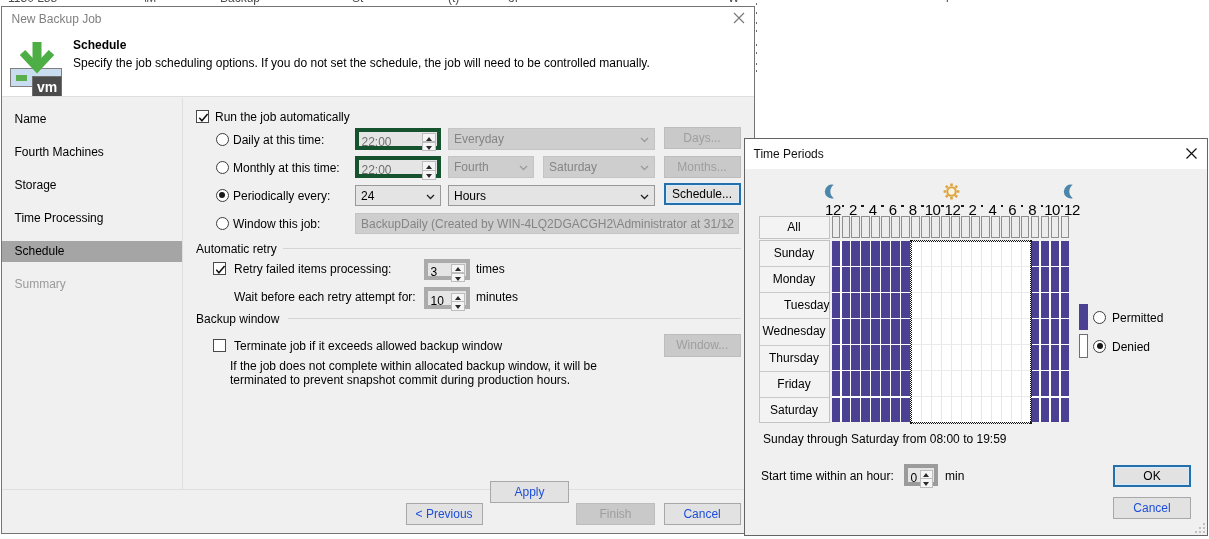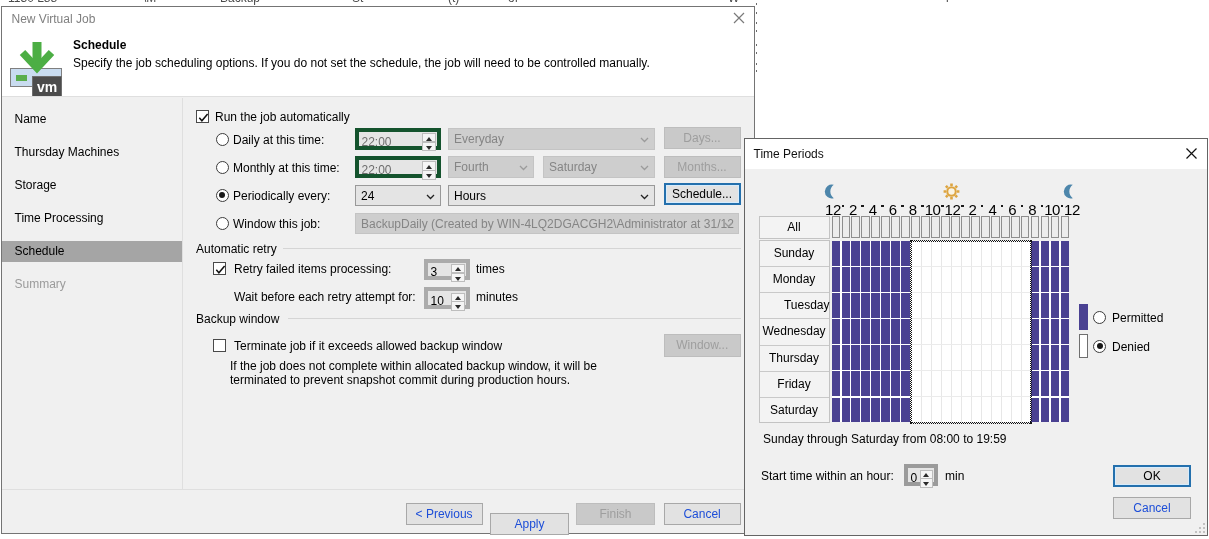--- a/index.html
+++ b/index.html
@@ -49,39 +49,39 @@
 <div class="abs" style="left:755.5px;top:12px;width:1.6px;height:1.6px;background:#6a6a6a"></div>
 <div class="abs" style="left:755.5px;top:22px;width:1.6px;height:1.6px;background:#6a6a6a"></div>
 <div class="abs" style="left:755.5px;top:30px;width:1.6px;height:1.6px;background:#6a6a6a"></div>
 <div class="abs" style="left:755.5px;top:44px;width:1.6px;height:1.6px;background:#6a6a6a"></div>
 <div class="abs" style="left:755.5px;top:52px;width:1.6px;height:1.6px;background:#6a6a6a"></div>
 <div class="abs" style="left:755.5px;top:63px;width:1.6px;height:1.6px;background:#6a6a6a"></div>
 <div class="abs" style="left:755.5px;top:70px;width:1.6px;height:1.6px;background:#6a6a6a"></div>
 
 <div class="abs" style="left:1px;top:6px;width:754px;height:528px;background:#f0f0f0;border:1px solid #747474">
 <div class="abs" style="left:0;top:0;width:752px;height:89.5px;background:#fff;border-bottom:1px solid #dfdfdf"></div>
-<div class="t" style="left:9.5px;top:4.5px;color:#7f7f7f">New Virtual Job</div>
+<div class="t" style="left:9.5px;top:4.5px;color:#7f7f7f">New Backup Job</div>
 <svg class="abs" style="left:730px;top:4px" width="14" height="14" viewBox="0 0 14 14">
  <path d="M2 2 L12 12 M12 2 L2 12" stroke="#7a7a7a" stroke-width="1.2" fill="none"></path>
     </svg>
 
 <svg class="abs" style="left:6px;top:27px" width="58" height="62" viewBox="0 0 58 62">
   <rect x="2.5" y="34.5" width="51" height="18" fill="#c9dcf0" stroke="#7f7f7f"></rect>
   <rect x="8" y="41" width="11" height="6" fill="#5aae4d"></rect>
   <rect x="24.5" y="8" width="9" height="21" fill="#4cae44"></rect>
   <path d="M14.5 18.5 L29 34 L43.5 18.5" stroke="#4cae44" stroke-width="7.5" fill="none"></path>
   <rect x="24.5" y="42.5" width="29" height="20" fill="#4c4c4c" stroke="#6e6e6e"></rect>
   <text x="39" y="58" font-size="14" font-weight="bold" fill="#fff" text-anchor="middle" font-family="Liberation Sans">vm</text>
 </svg>
 <div class="t" style="left:71px;top:31px;font-weight:bold">Schedule</div>
 <div class="t" style="left:71px;top:49px">Specify the job scheduling options. If you do not set the schedule, the job will need to be controlled manually.</div>
 
 <div class="abs" style="left:180px;top:90.5px;width:1px;height:391px;background:#dfdfdf"></div>
 <div class="t" style="left:12.5px;top:105px">Name</div>
-<div class="t" style="left:12.5px;top:138px">Thursday Machines</div>
+<div class="t" style="left:12.5px;top:138px">Fourth Machines</div>
 <div class="t" style="left:12.5px;top:171px">Storage</div>
 <div class="t" style="left:12.5px;top:204px">Time Processing</div>
 <div class="abs" style="left:0px;top:233.5px;width:180px;height:21px;background:#a5a5a5"></div>
 <div class="t" style="left:12.5px;top:237px">Schedule</div>
 <div class="t" style="left:12.5px;top:270px;color:#9b9b9b">Summary</div>
 
 <div class="abs" style="left:0;top:481.5px;width:752px;height:1px;background:#dfdfdf"></div>
 </div>
 
 <div class="cb" style="left:196px;top:109.5px">
@@ -181,21 +181,21 @@
 
 <div class="t" style="left:196px;top:311.5px">Backup window</div>
 <div class="grpline" style="left:288px;top:318px;width:453px"></div>
 <div class="cb" style="left:213px;top:339px"></div>
 <div class="t" style="left:234px;top:339px">Terminate job if it exceeds allowed backup window</div>
 <div class="btn dis" style="left:663.5px;top:334px;width:77.5px;height:22.5px;line-height:21px">Window...</div>
 <div class="t" style="left:230px;top:359px">If the job does not complete within allocated backup window, it will be</div>
 <div class="t" style="left:230px;top:372.5px">terminated to prevent snapshot commit during production hours.</div>
 
 <div class="btn" style="left:405.6px;top:502.5px;width:77px;height:22px;line-height:20px">&lt; Previous</div>
-<div class="btn" style="left:490.4px;top:513px;width:78.2px;height:22px;line-height:20px">Apply</div>
+<div class="btn" style="left:490.4px;top:481px;width:78.2px;height:22px;line-height:20px">Apply</div>
 <div class="btn dis" style="left:576.4px;top:502.5px;width:78.2px;height:22px;line-height:20px">Finish</div>
 <div class="btn" style="left:663.6px;top:502.5px;width:77px;height:22px;line-height:20px">Cancel</div>
 
 <div class="abs" style="left:744px;top:138px;width:464px;height:398px;background:#f0f0f0;border:1px solid #646464"></div>
 <div class="abs" style="left:745px;top:139px;width:462px;height:29.5px;background:#fff"></div>
 <div class="t" style="left:753.5px;top:147px;color:#111">Time Periods</div>
 <svg class="abs" style="left:1185px;top:147px" width="13" height="13" viewBox="0 0 13 13">
  <path d="M1.5 1.5 L11.5 11.5 M11.5 1.5 L1.5 11.5" stroke="#111" stroke-width="1.2" fill="none"></path>
   </svg>
 

